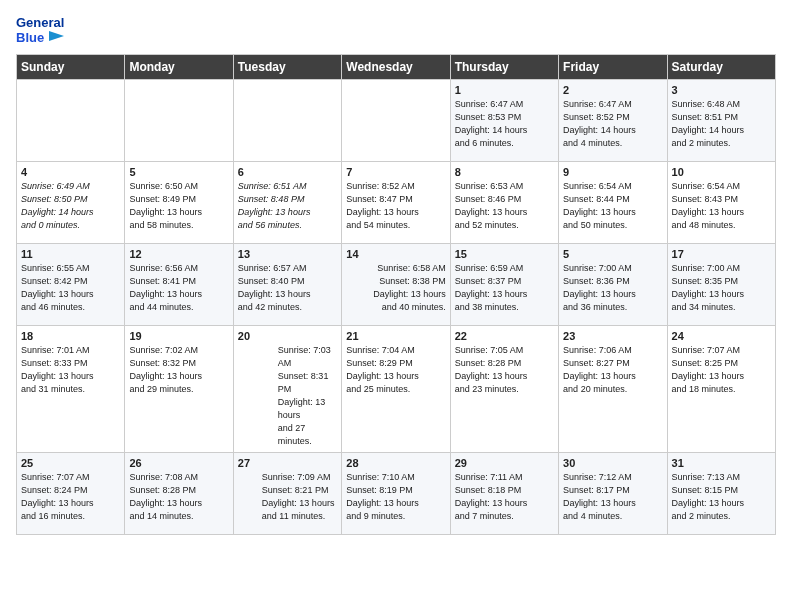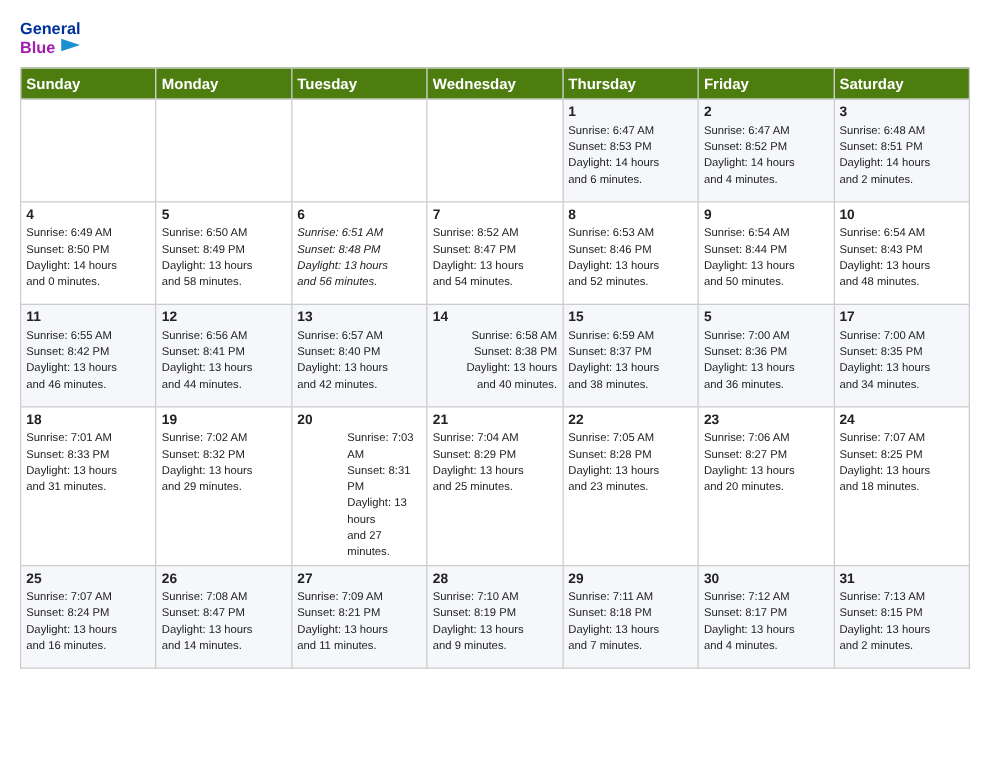--- a/index.html
+++ b/index.html
@@ -37,21 +37,21 @@
     .location {
       font-size: 14px;
       color: #444;
     }
     table {
       width: 100%;
       border-collapse: collapse;
       table-layout: fixed;
     }
     thead tr {
-      background-color: #4d7c0f;
+      background-color: #404040;
     }
     thead th {
       color: #fff;
       font-size: 12px;
       font-weight: bold;
       padding: 5px 4px;
       text-align: left;
       border: 1px solid #ccc;
     }
     tbody td {
@@ -82,21 +82,21 @@
     }
   </style>
 </head>
 <body>
 
 <div class="container">
   <div class="header-row">
     <div class="logo">
     <div style="display:flex;flex-direction:column;align-items:flex-start;line-height:1.15;position:relative;">
       <span style="font-size:13px;font-weight:bold;color:#003399;font-family:Arial;">General</span>
-      <span style="font-size:13px;font-weight:bold;color:#a21caf;font-family:Arial;display:flex;align-items:center;gap:2px;">
+      <span style="font-size:13px;font-weight:bold;color:#1d4ed8;font-family:Arial;display:flex;align-items:center;gap:2px;">
         Blue
         <svg width="18" height="14" viewBox="0 0 18 14">
               <polygon points="3,0 18,5 3,10" fill="#1a8fd1"></polygon>
             </svg>
       </span>
     </div>
   </div>
     <div class="title-block">
       <div class="month-year"></div>
       <div class="location"></div>
@@ -139,21 +139,21 @@
             <span class="day-num">3</span>
             <div class="day-info" style="white-space: pre-line;">Sunrise: 6:48 AM
 Sunset: 8:51 PM
 Daylight: 14 hours
 and 2 minutes.</div>
           </td>
         </tr>
         <tr>
           <td>
             <span class="day-num">4</span>
-            <div class="day-info" style="white-space: pre-line;">Sunrise: 6:49 AM
+            <div class="day-info" style="white-space: pre-line; font-style: italic;">Sunrise: 6:49 AM
 Sunset: 8:50 PM
 Daylight: 14 hours
 and 0 minutes.</div>
           </td>
           <td>
             <span class="day-num">5</span>
             <div class="day-info" style="white-space: pre-line;">Sunrise: 6:50 AM
 Sunset: 8:49 PM
 Daylight: 13 hours
 and 58 minutes.</div>
@@ -300,27 +300,27 @@
           <td>
             <span class="day-num">25</span>
             <div class="day-info" style="white-space: pre-line;">Sunrise: 7:07 AM
 Sunset: 8:24 PM
 Daylight: 13 hours
 and 16 minutes.</div>
           </td>
           <td>
             <span class="day-num">26</span>
             <div class="day-info" style="white-space: pre-line;">Sunrise: 7:08 AM
-Sunset: 8:47 PM
+Sunset: 8:28 PM
 Daylight: 13 hours
 and 14 minutes.</div>
           </td>
           <td>
             <span class="day-num">27</span>
-            <div class="day-info" style="white-space: pre-line;">Sunrise: 7:09 AM
+            <div class="day-info" style="white-space: pre-line; margin-left: 24px;">Sunrise: 7:09 AM
 Sunset: 8:21 PM
 Daylight: 13 hours
 and 11 minutes.</div>
           </td>
           <td>
             <span class="day-num">28</span>
             <div class="day-info" style="white-space: pre-line;">Sunrise: 7:10 AM
 Sunset: 8:19 PM
 Daylight: 13 hours
 and 9 minutes.</div>

